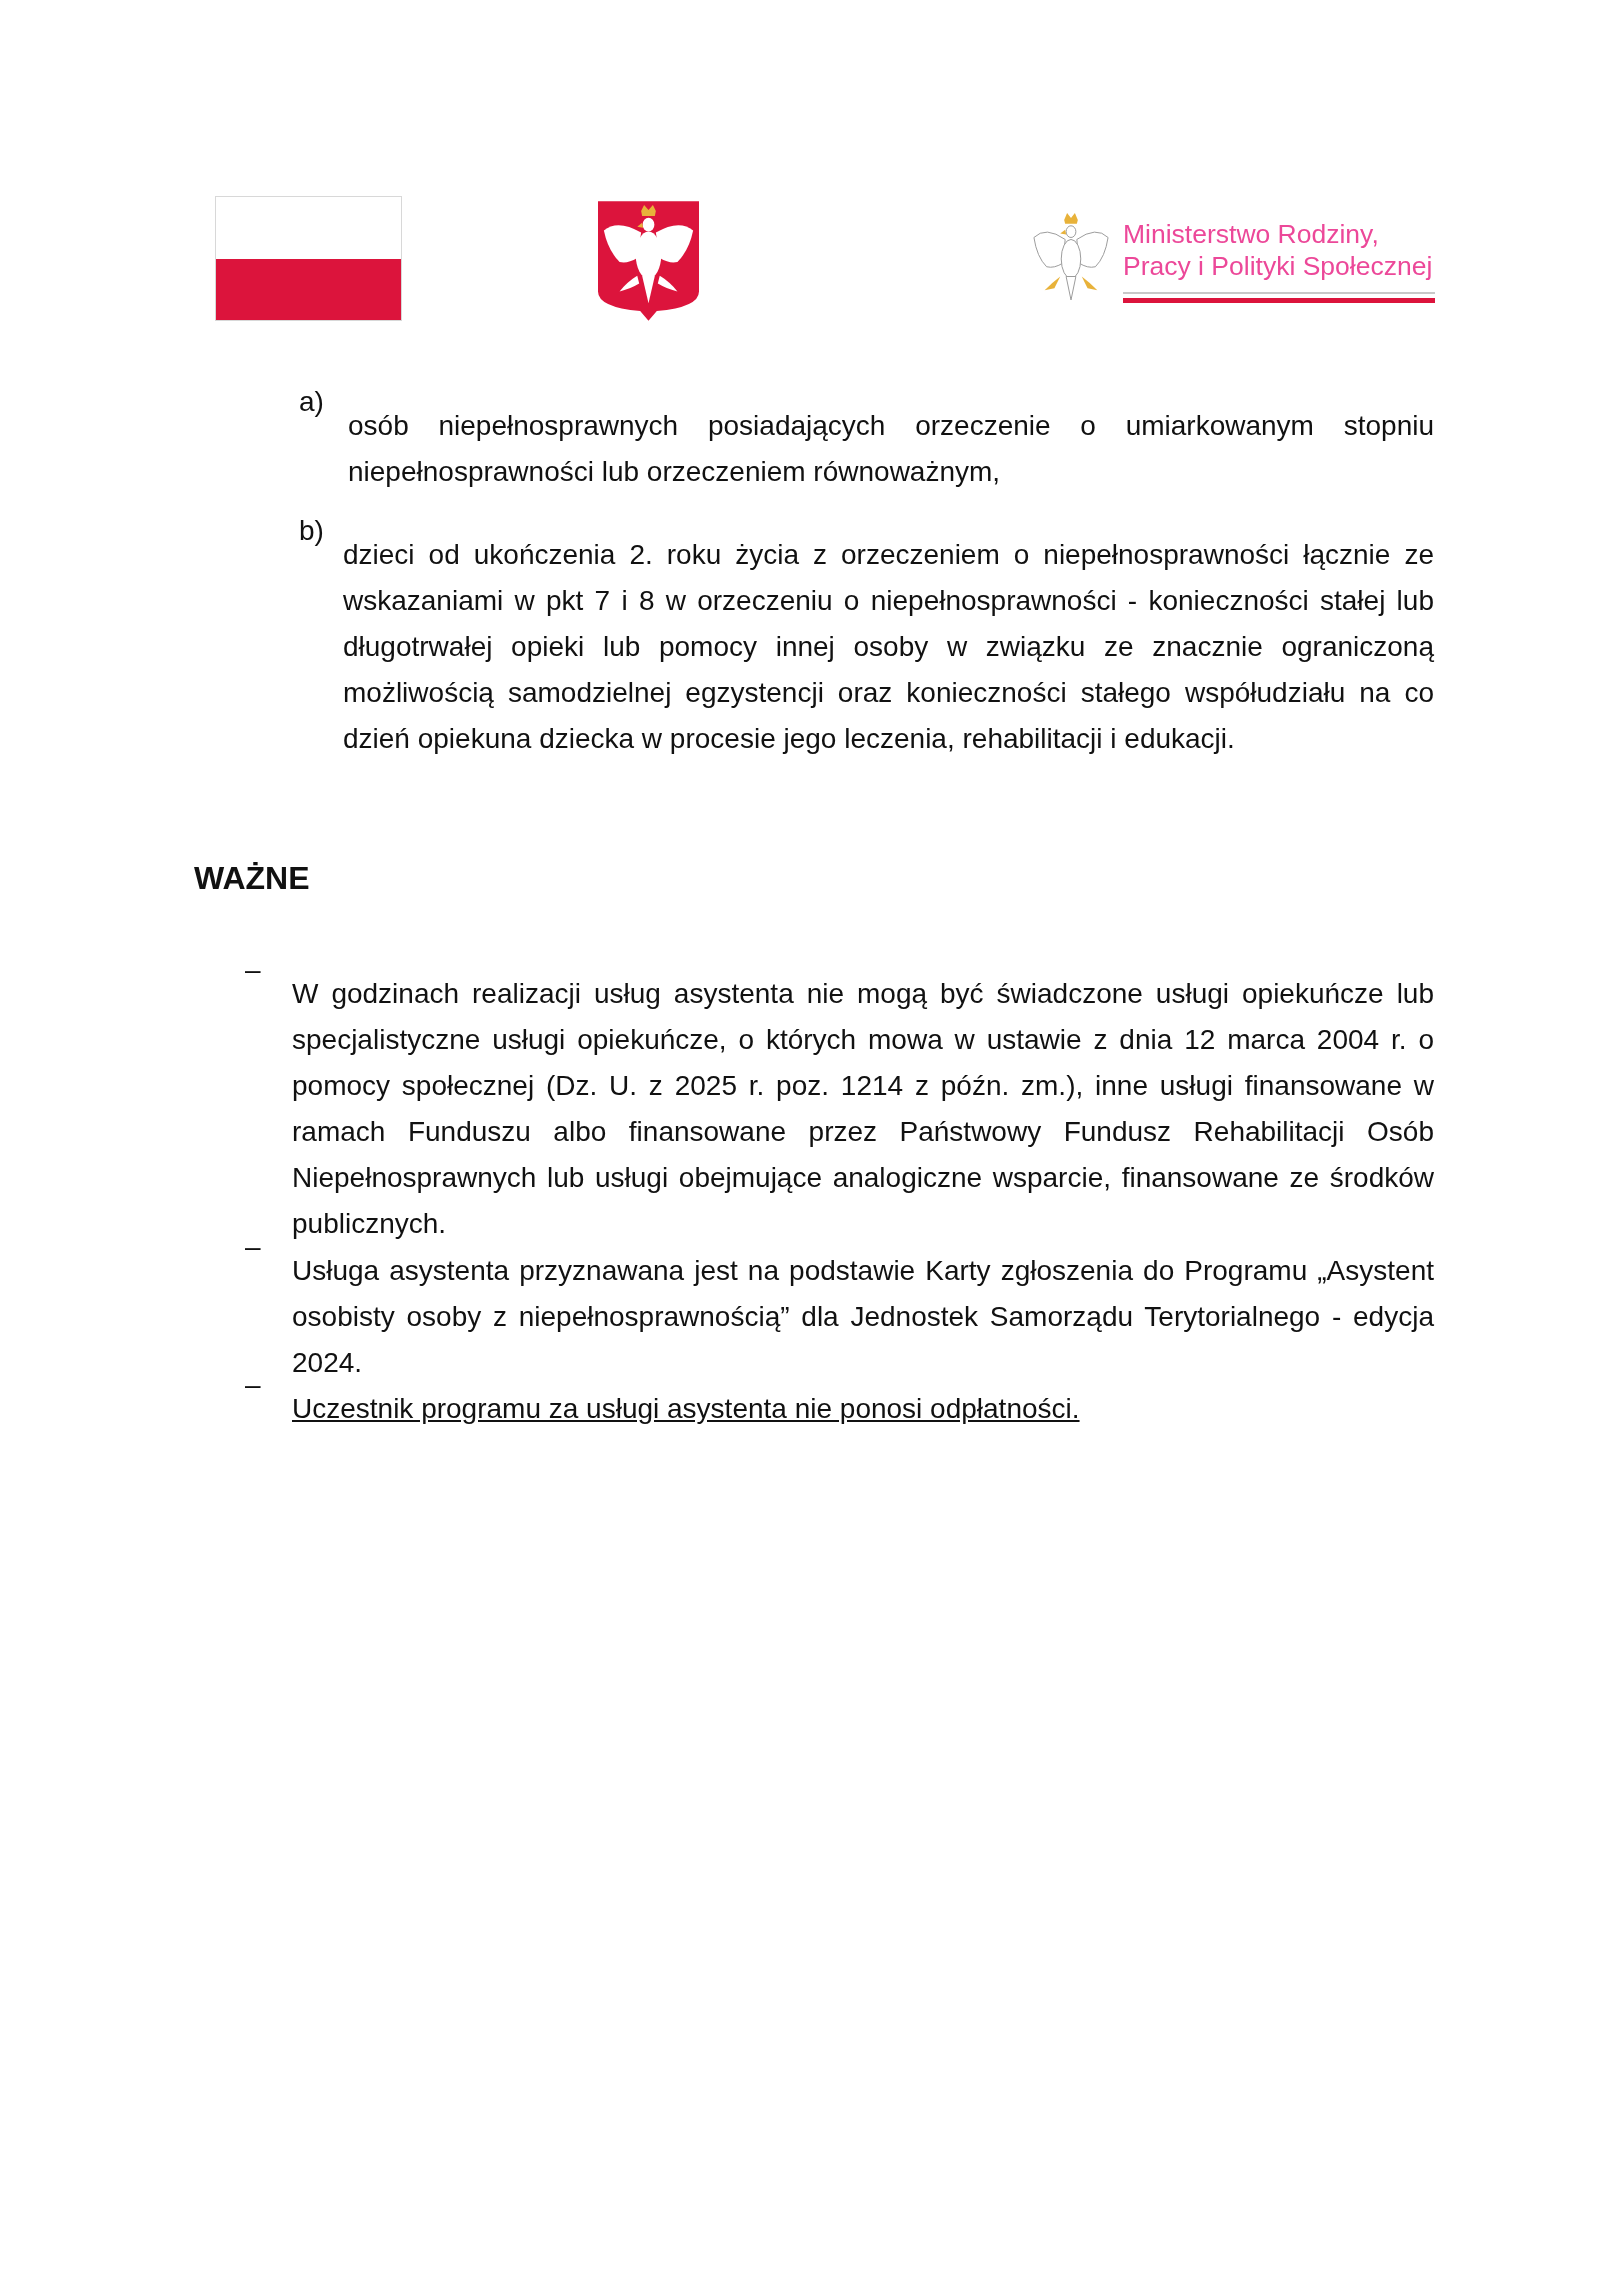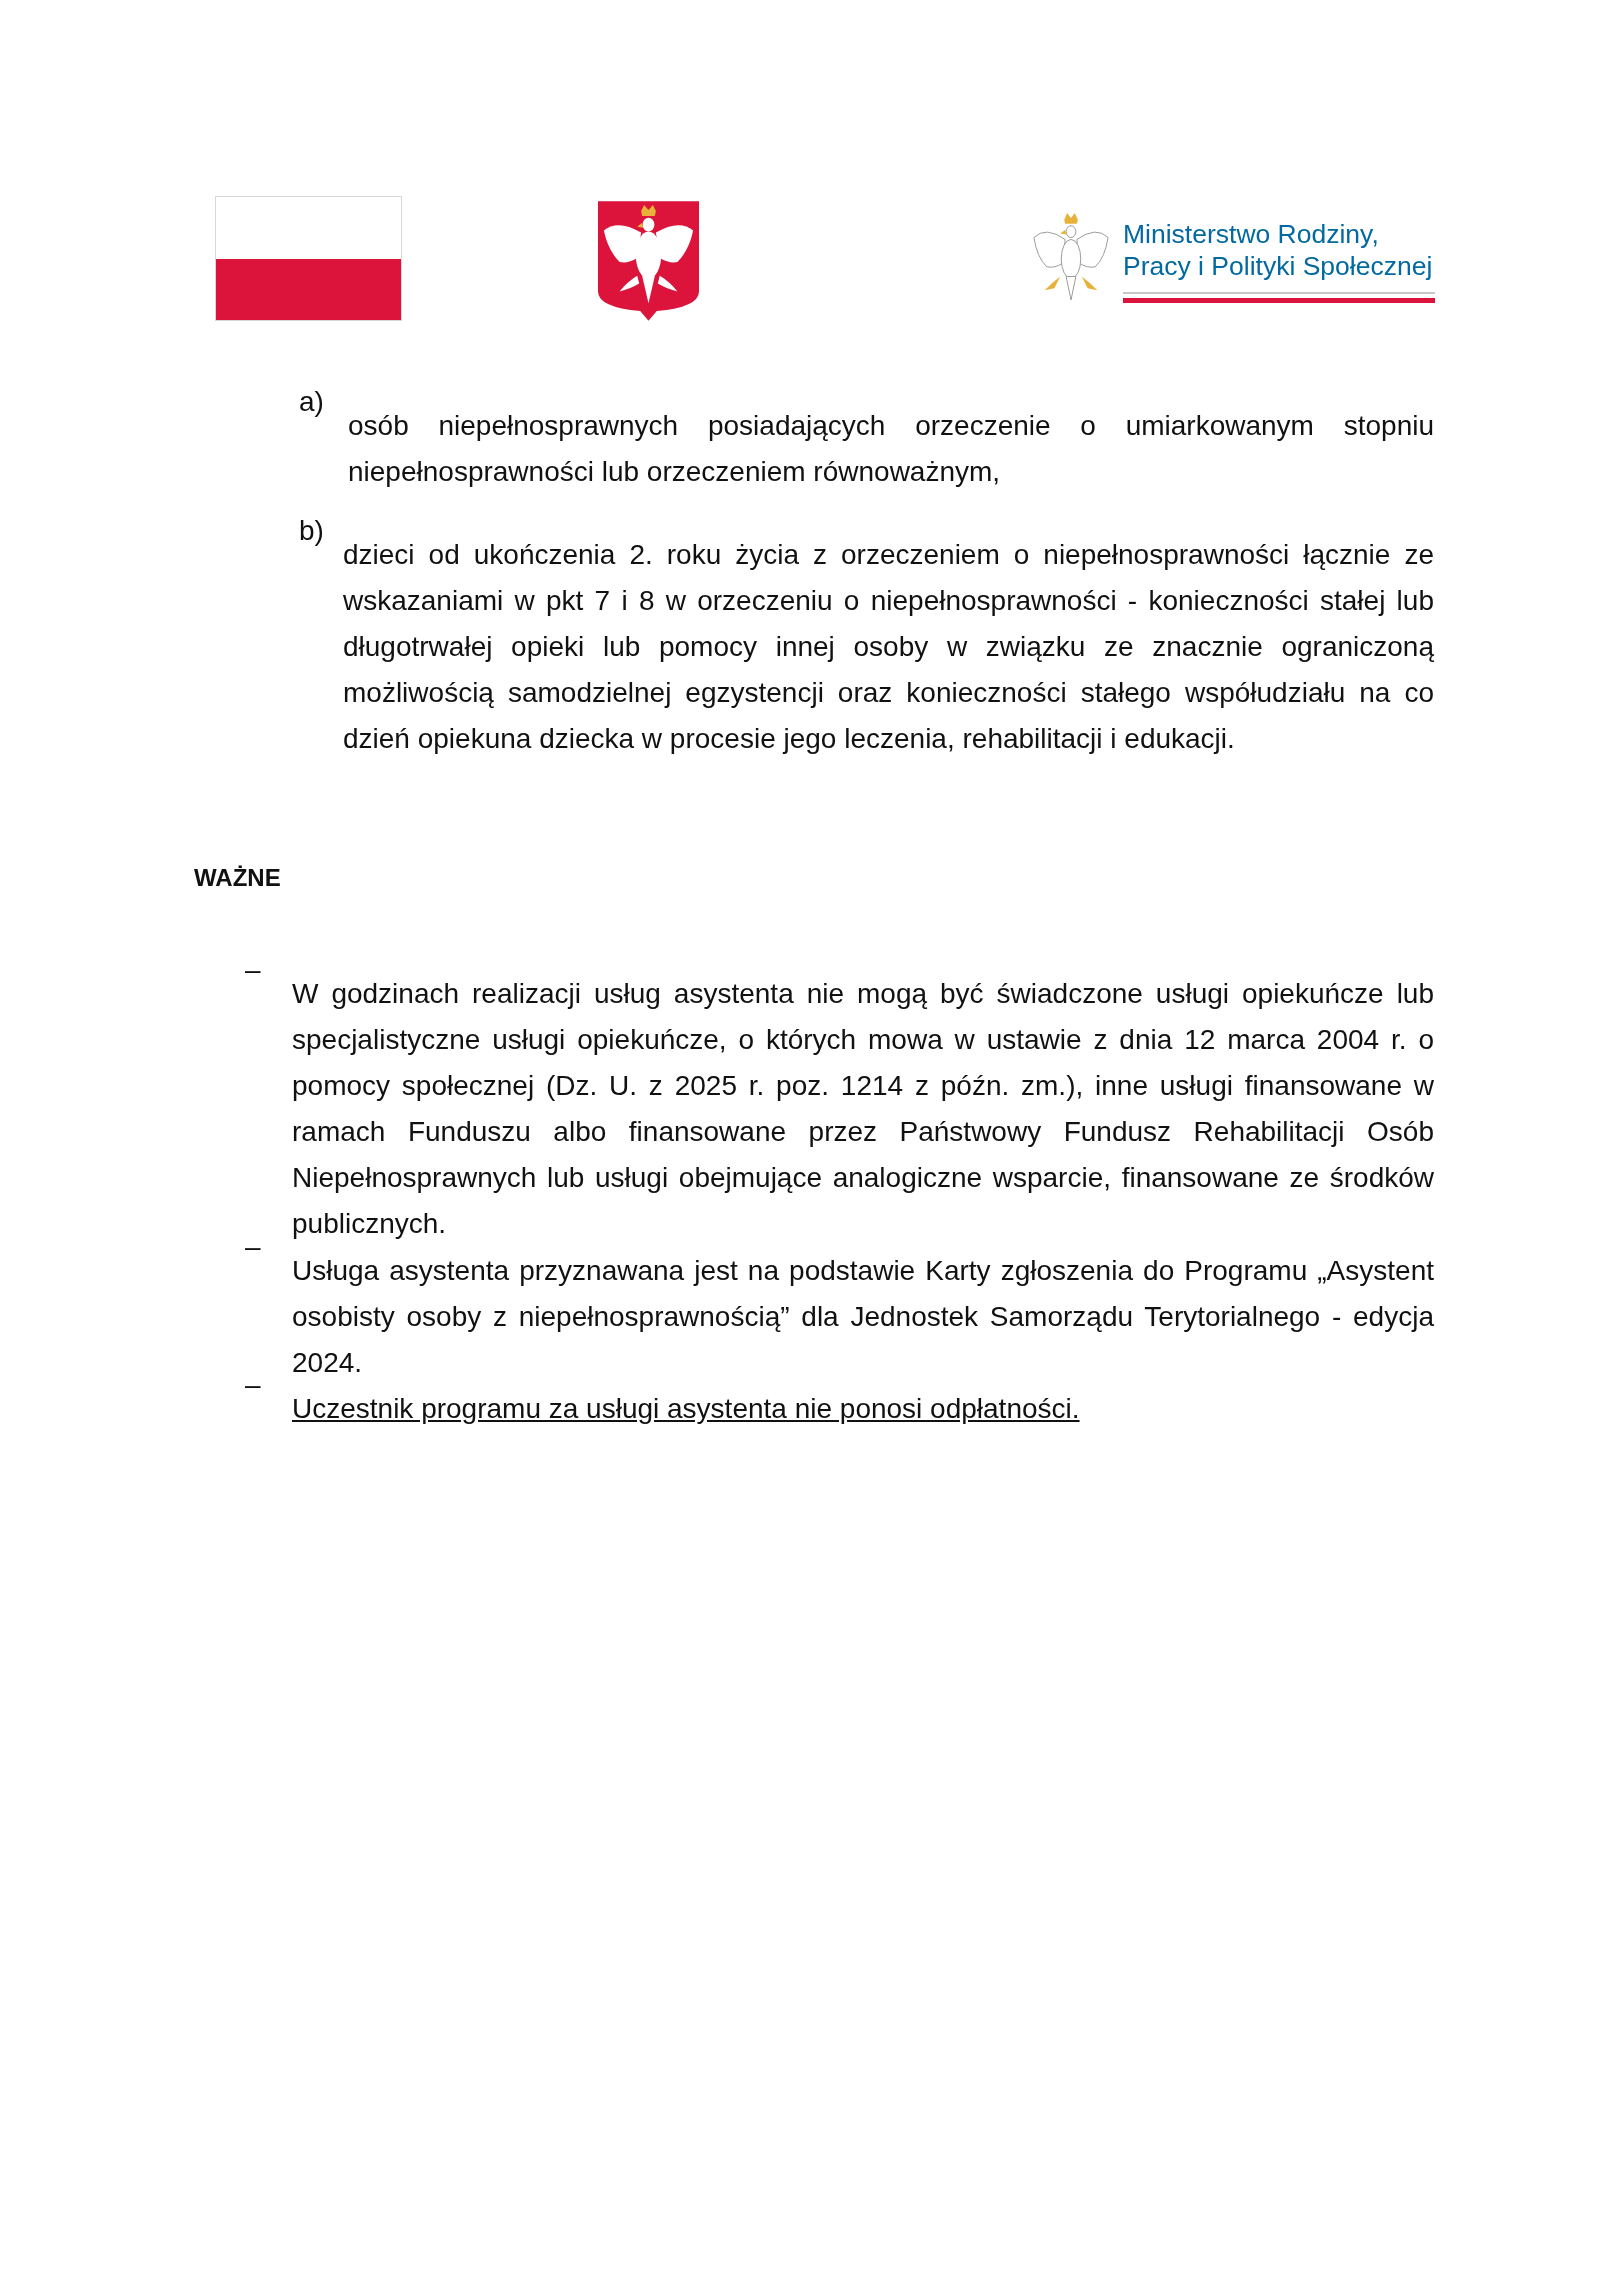--- a/index.html
+++ b/index.html
@@ -5,29 +5,29 @@
   html, body { margin:0; padding:0; background:#ffffff; }
   body { width:1621px; height:2293px; position:relative; overflow:hidden;
          font-family:"Liberation Sans", sans-serif; color:#111; }
   .abs { position:absolute; }
   .flag { left:215px; top:196px; width:187px; height:125px; border:1px solid #d8d8d8; box-sizing:border-box; }
   .flag .white { height:50%; background:#ffffff; }
   .flag .red { height:50%; background:#DC143C; }
   .emblem { left:598px; top:201px; width:101px; height:120px; }
   .ministry { left:1031px; top:208px; width:412px; height:98px; }
   .ministry .eagle { position:absolute; left:0; top:3.9px; width:80px; height:90px; }
-  .ministry .name { position:absolute; left:92px; top:9.8px; font-size:26.5px; line-height:32px; color:#0369a1; white-space:nowrap; font-family:"Liberation Sans", sans-serif; }
+  .ministry .name { position:absolute; left:92px; top:9.8px; font-size:26.5px; line-height:32px; color:#ec4899; white-space:nowrap; font-family:"Liberation Sans", sans-serif; }
   .ministry .line-grey { position:absolute; left:92px; top:84px; width:312px; height:2px; background:#c8c8c8; }
   .ministry .line-red { position:absolute; left:92px; top:90px; width:312px; height:4.9px; background:#DC143C; }
 
   .txt { font-size:28px; line-height:46px; letter-spacing:0; }
   .justify { text-align:justify; text-align-last:left; }
   .item { position:absolute;margin-top:24px; }
   .marker { position:absolute; font-size:28px; line-height:46px; }
-  .heading { left:194px; top:855px; font-weight:bold; font-size:24px; line-height:46px; }
+  .heading { left:194px; top:855px; font-weight:bold; font-size:32px; line-height:46px; }
 </style>
 </head>
 <body>
 
 <div class="abs flag">
   <div class="white"></div>
   <div class="red"></div>
 </div>
 
 <div class="abs emblem">

